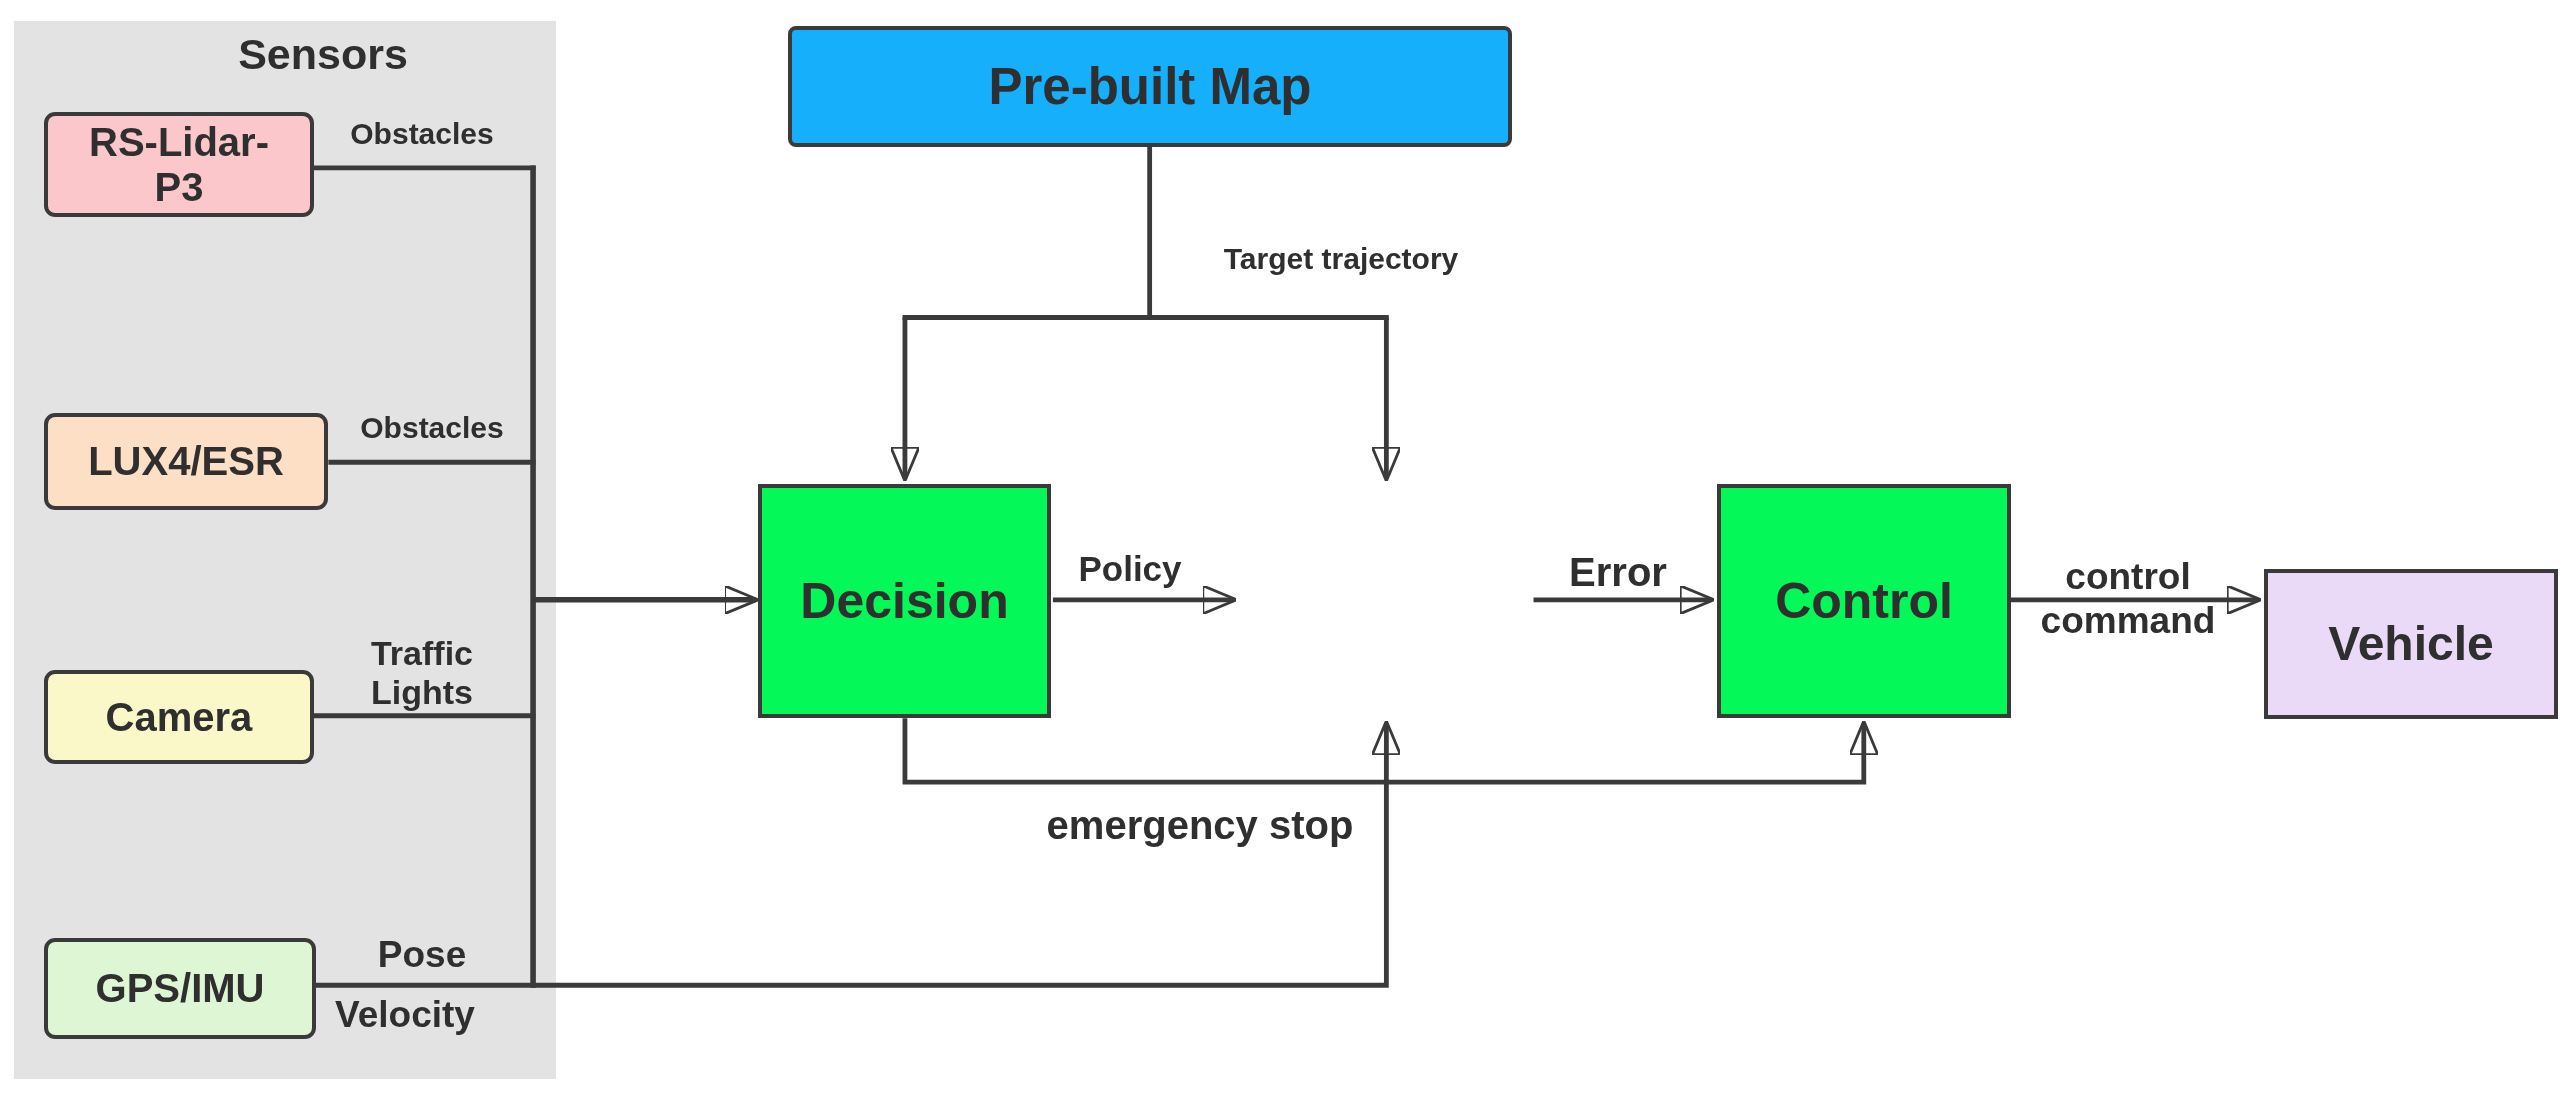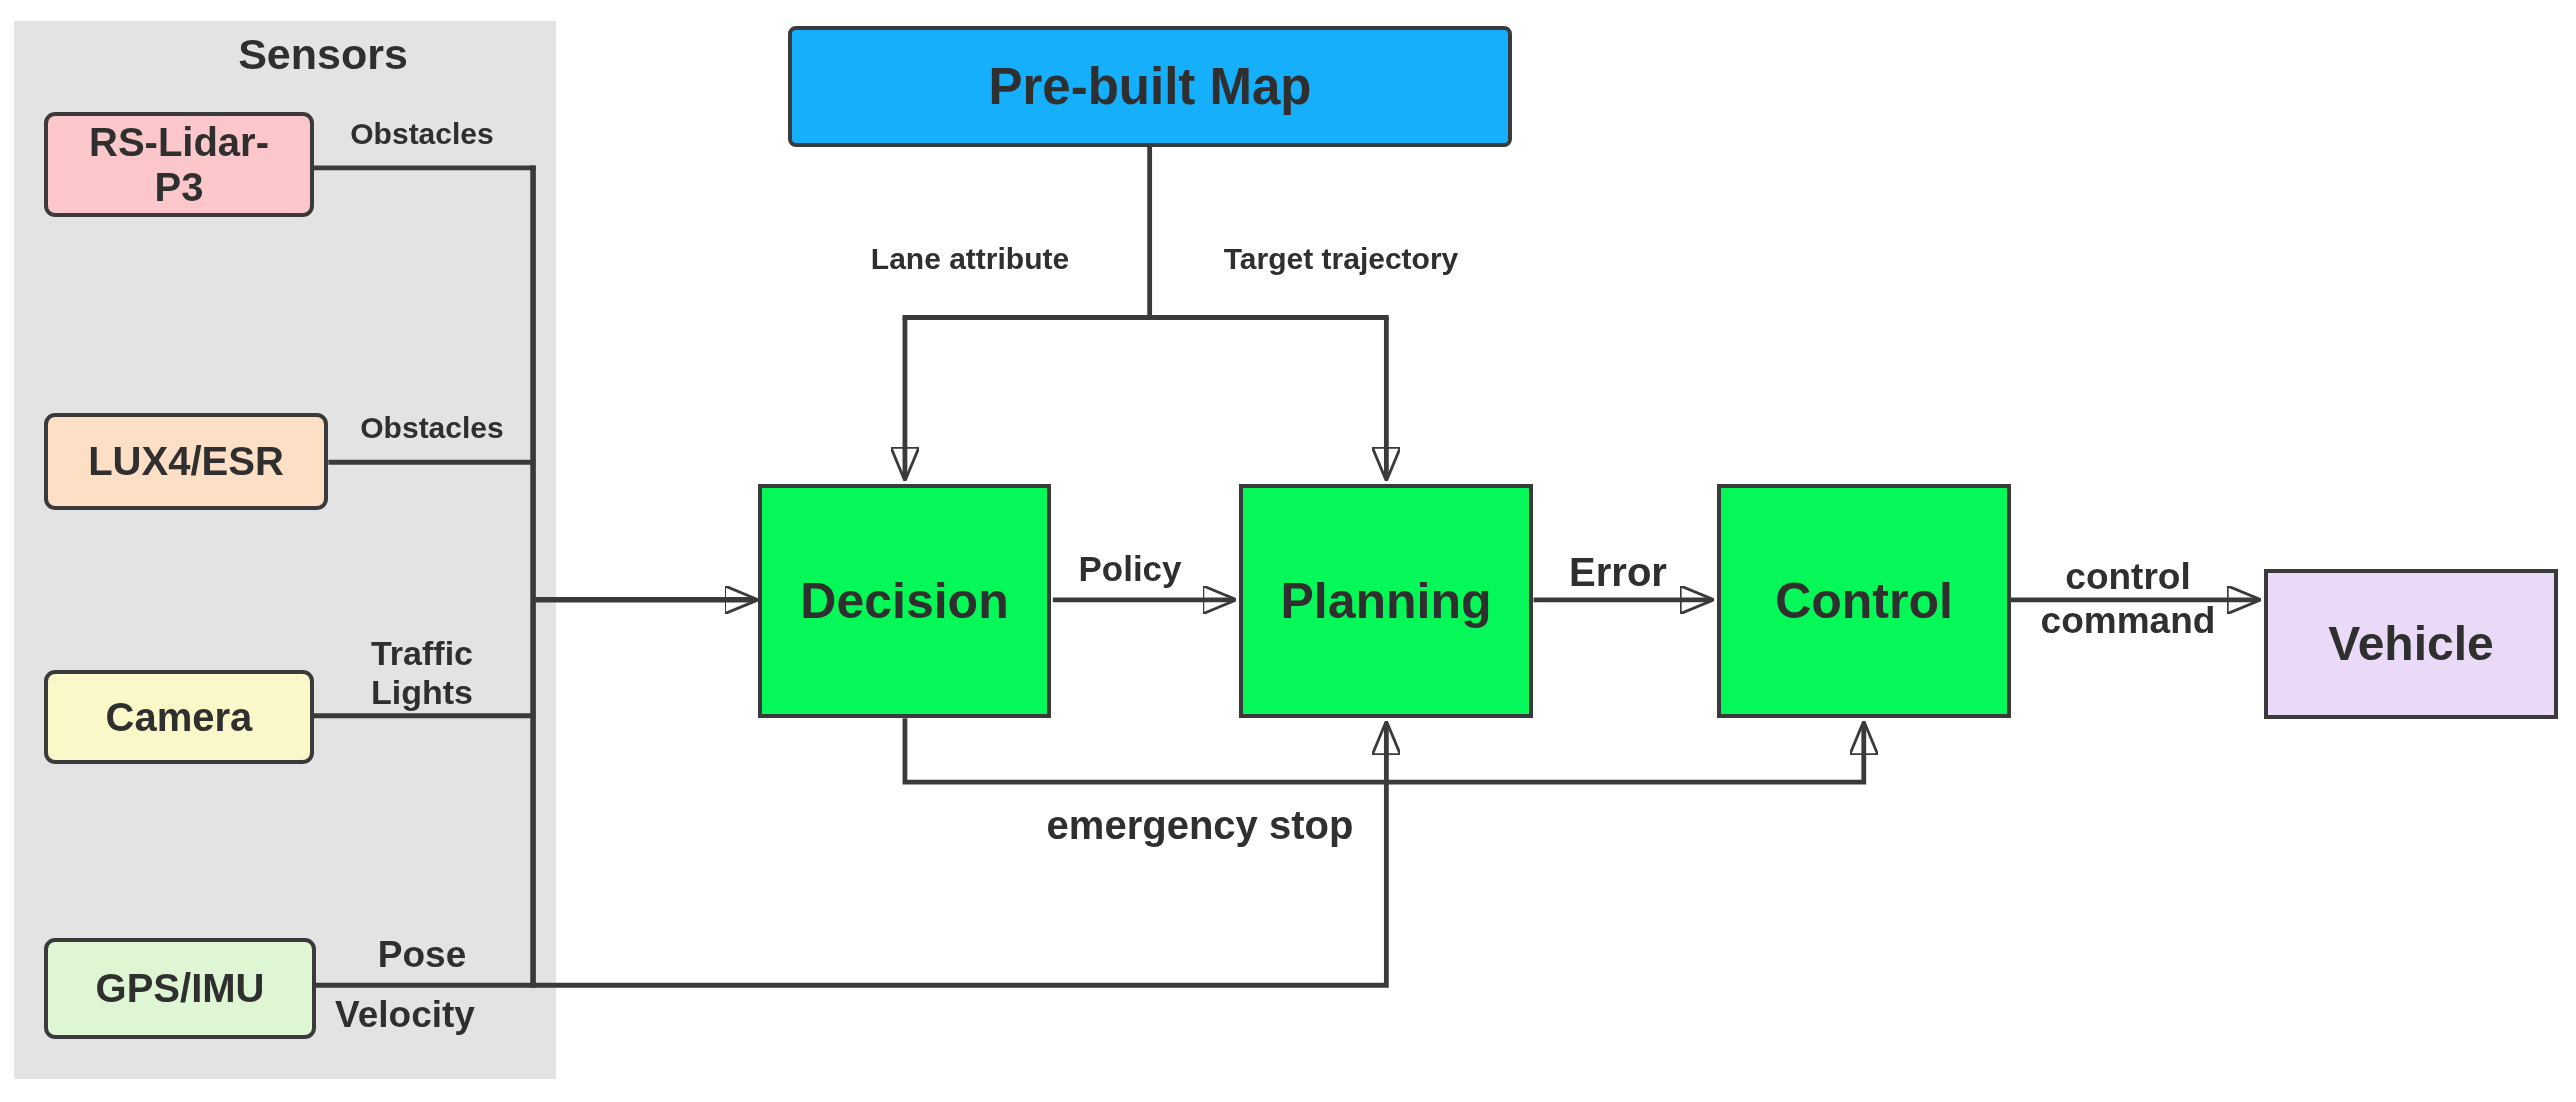--- a/index.html
+++ b/index.html
@@ -120,37 +120,33 @@
   <div class="node rounded sensor-box gps">
     <span>GPS/IMU</span>
   </div>
 
   <div class="node map">
     <span>Pre-built Map</span>
   </div>
   <div class="node stage decision">
     <span>Decision</span>
   </div>
-  <div class="node stage planning">
-    <span>Planning</span>
-  </div>
   <div class="node stage control">
     <span>Control</span>
   </div>
   <div class="node vehicle">
     <span>Vehicle</span>
   </div>
 
   <div class="lbl obstacles1">Obstacles</div>
   <div class="lbl obstacles2">Obstacles</div>
   <div class="lbl traffic">Traffic
 Lights</div>
   <div class="lbl pose">Pose</div>
   <div class="lbl velocity">Velocity</div>
-  <div class="lbl lane">Lane attribute</div>
   <div class="lbl target">Target trajectory</div>
   <div class="lbl policy">Policy</div>
   <div class="lbl error">Error</div>
   <div class="lbl cmd">control
 command</div>
   <div class="lbl emergency">emergency stop</div>
 
 </div>
 
 

